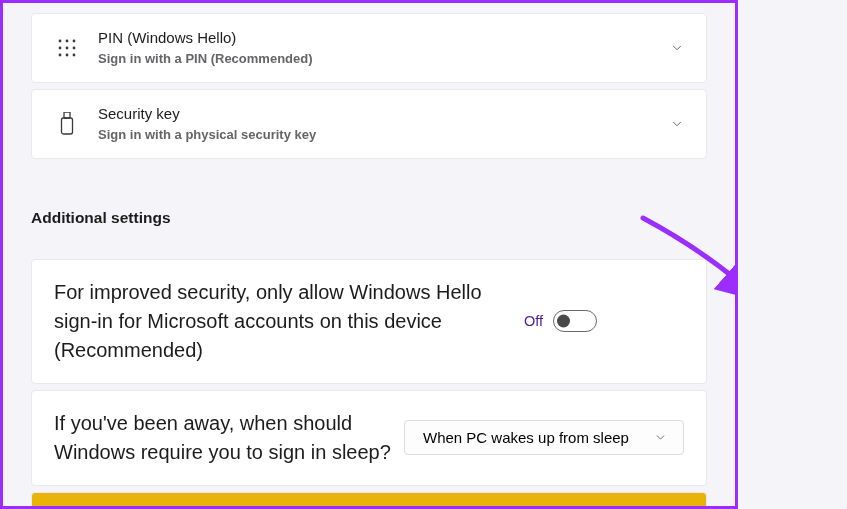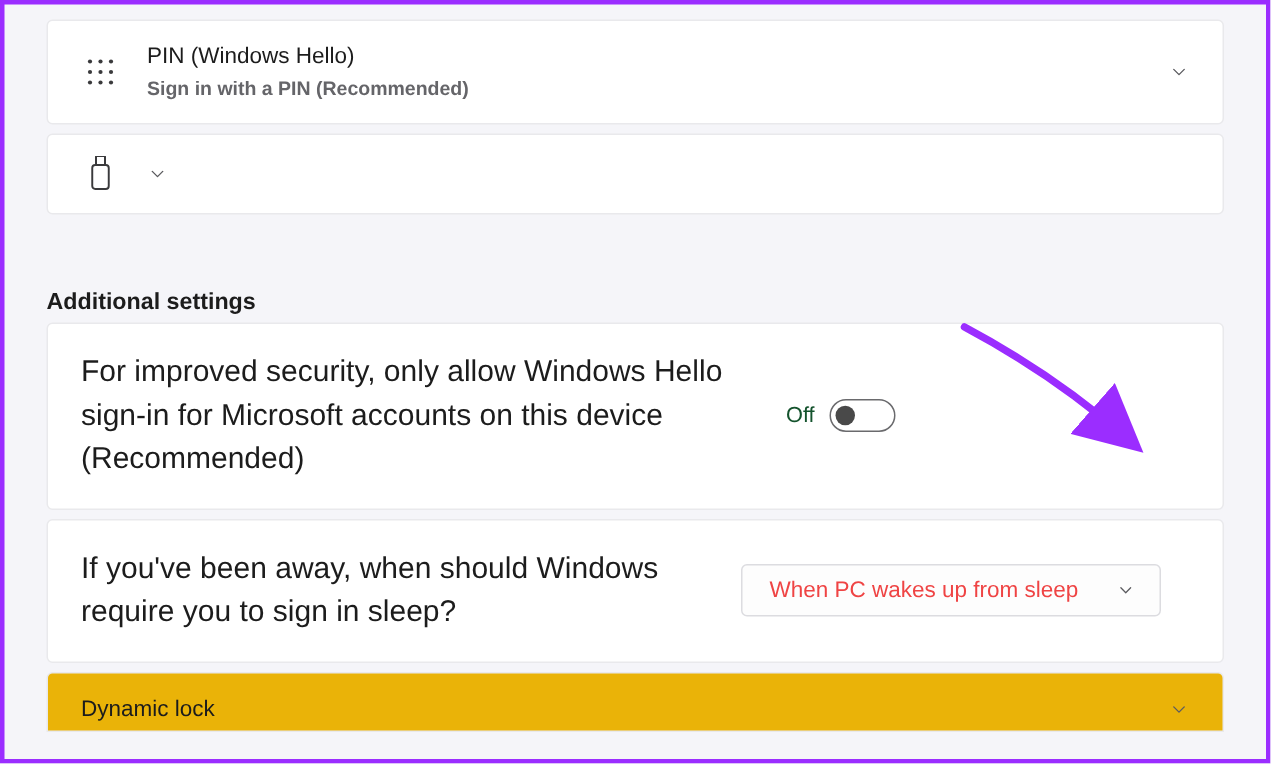--- a/index.html
+++ b/index.html
@@ -7,21 +7,21 @@
     padding: 0;
     width: 847px;
     height: 509px;
     font-family: "Segoe UI", -apple-system, sans-serif;
     background: #f5f5f9;
     box-sizing: border-box;
   }
   *, *::before, *::after { box-sizing: inherit; }
 
   .frame {
-    width: 847px;
+    width: 738px;
     height: 509px;
     border: 3px solid #9b2dff;
     background: #f5f5f9;
     padding: 10px 28px 0 28px;
     position: relative;
     overflow: hidden;
   }
 
   .card {
     background: #fff;
@@ -60,21 +60,21 @@
     width: 14px;
     height: 14px;
     color: #5b5b5f;
     flex-shrink: 0;
   }
 
   .section-header {
     font-size: 15.5px;
     font-weight: 600;
     color: #1c1c1c;
-    margin: 50px 0 4px 0;
+    margin: 50px 0 32px 0;
   }
 
   .setting-row {
     background: #fff;
     border: 1px solid #e9e9ec;
     border-radius: 4px;
     display: flex;
     align-items: center;
     padding: 18px 22px 18px 22px;
     margin-bottom: 6px;
@@ -89,21 +89,21 @@
     max-width: 470px;
   }
 
   .toggle-wrap {
     display: flex;
     align-items: center;
     gap: 10px;
   }
   .toggle-label {
     font-size: 14.5px;
-    color: #14532d;
+    color: #4c1d95;
   }
   .toggle {
     width: 44px;
     height: 22px;
     border-radius: 11px;
     border: 1.4px solid #6a6a6d;
     background: #fff;
     position: relative;
   }
   .toggle .knob {
@@ -119,21 +119,21 @@
 
   .dropdown {
     display: flex;
     align-items: center;
     gap: 14px;
     border: 1px solid #dcdce0;
     background: #fdfdfd;
     border-radius: 4px;
     padding: 8px 16px 8px 18px;
     font-size: 15px;
-    color: #ef4444;
+    color: #000000;
     min-width: 280px;
     justify-content: space-between;
   }
 
   .dynamic-row {
     background: #eab308;
     border: 1px solid #e9e9ec;
     border-top-left-radius: 4px;
     border-top-right-radius: 4px;
     display: flex;
@@ -180,20 +180,24 @@
     </svg>
   </div>
 
   <div class="card">
     <div class="icon-cell">
       <svg width="14" height="24" viewBox="0 0 14 24">
         <rect x="4" y="0" width="6" height="6" rx="0.5" fill="none" stroke="#3a3a3c" stroke-width="1.3"></rect>
         <rect x="1.5" y="6" width="11" height="16" rx="2" fill="none" stroke="#3a3a3c" stroke-width="1.3"></rect>
       </svg>
     </div>
+    <div class="text-cell">
+      <div class="title">Security key</div>
+      <div class="subtitle">Sign in with a physical security key</div>
+    </div>
     <svg class="chevron" viewBox="0 0 24 24">
       <path d="M6 9l6 6 6-6" fill="none" stroke="currentColor" stroke-width="1.6" stroke-linecap="round" stroke-linejoin="round"></path>
     </svg>
   </div>
 
   <div class="section-header">Additional settings</div>
 
   <div class="setting-row">
     <div class="setting-text">For improved security, only allow Windows Hello sign-in for Microsoft accounts on this device (Recommended)</div>
     <div class="toggle-wrap">

